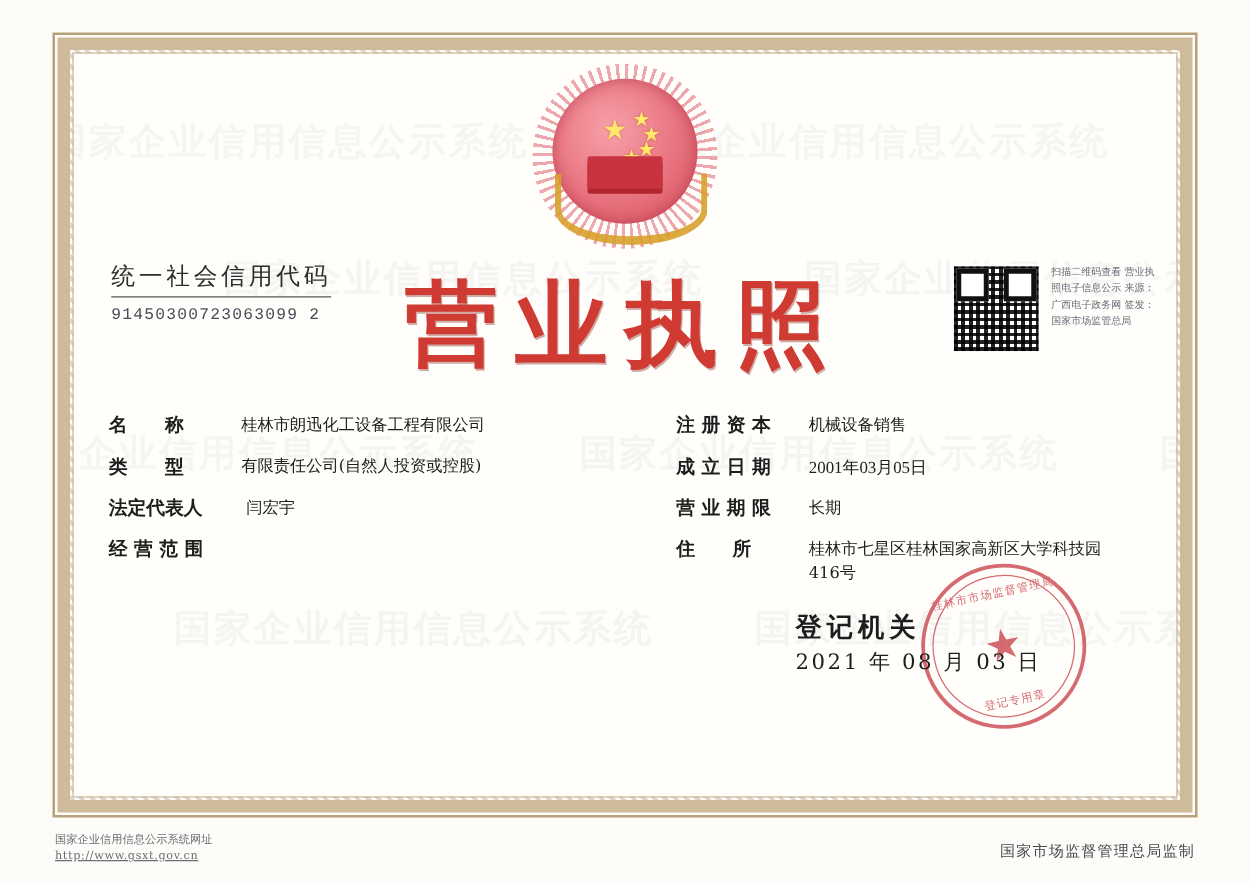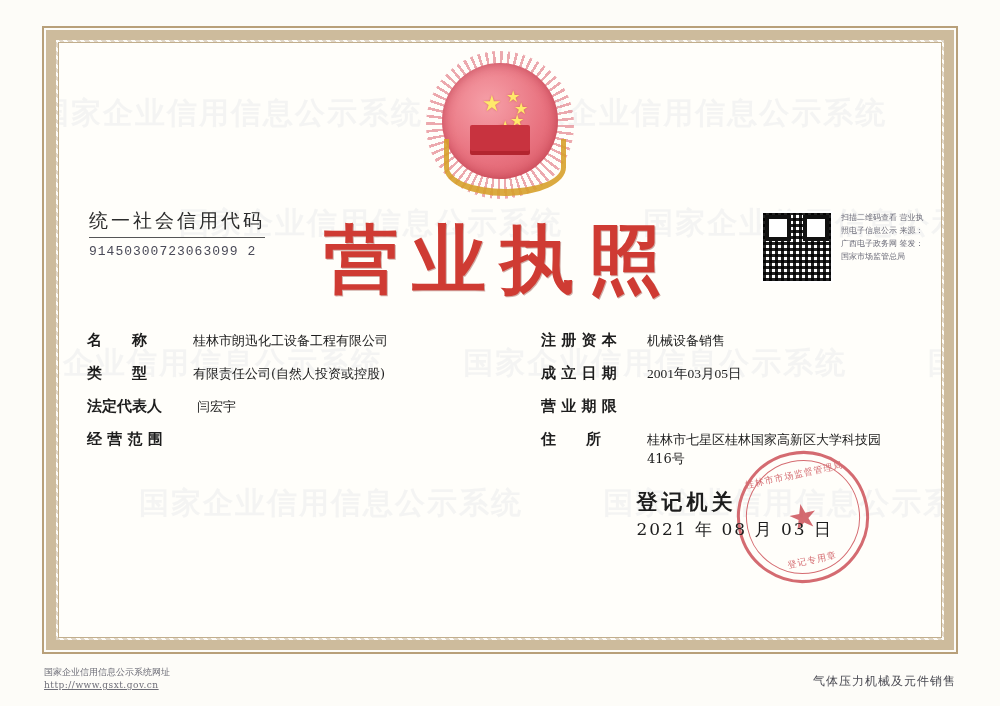--- a/index.html
+++ b/index.html
@@ -406,20 +406,21 @@
       <div class="field">
         <div class="f-label">注 册 资 本</div>
         <div class="f-value">机械设备销售</div>
       </div>
       <div class="field">
         <div class="f-label">成 立 日 期</div>
         <div class="f-value mono">2001年03月05日</div>
       </div>
       <div class="field">
         <div class="f-label">营 业 期 限</div>
+        <div class="f-value">长期</div>
       </div>
       <div class="field">
         <div class="f-label">住　　所</div>
         <div class="f-value">桂林市七星区桂林国家高新区大学科技园416号</div>
       </div>
     </div>
 
     <div class="seal">
       <div class="seal-inner"></div>
       <div class="seal-text-top">桂林市市场监督管理局</div>
@@ -431,15 +432,15 @@
       <div class="registrar-label">登记机关</div>
       <div class="registrar-date">2021 年 08 月 03 日</div>
     </div>
 
   </div>
 
   <div class="footer-left">
     <div>国家企业信用信息公示系统网址</div>
     <div class="url">http://www.gsxt.gov.cn</div>
   </div>
-  <div class="footer-right">气体压力机械及元件销售</div>
+  <div class="footer-right">国家市场监督管理总局监制</div>
 
 </div>
 
 </body></html>

